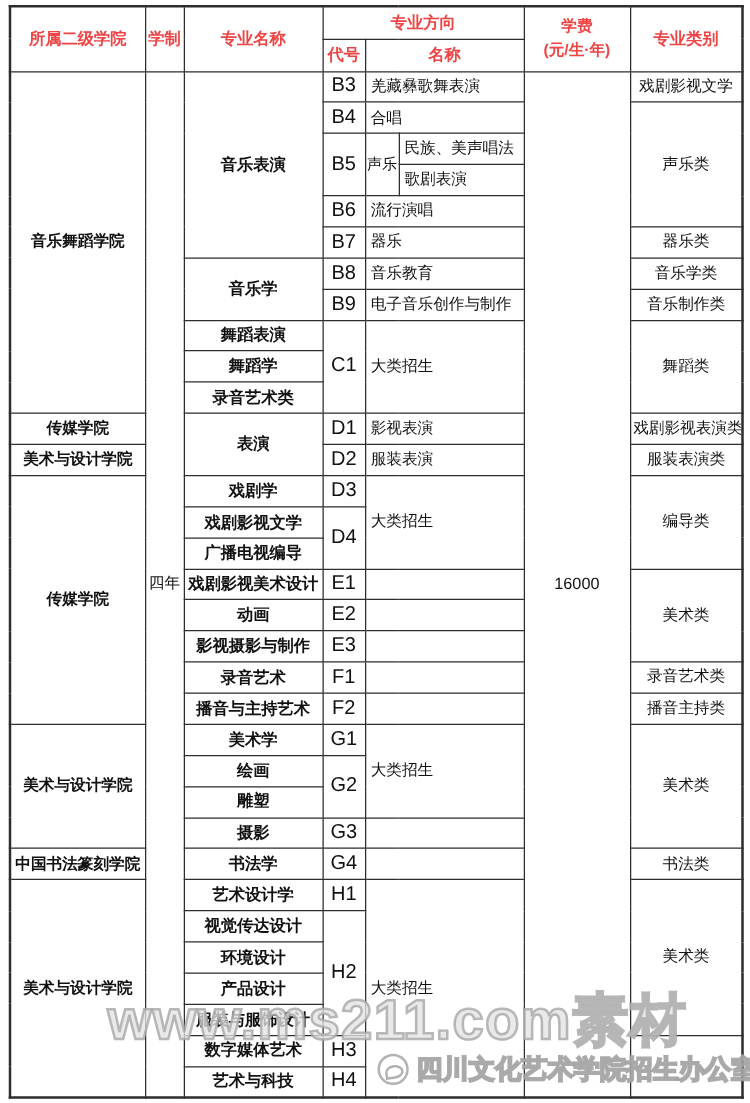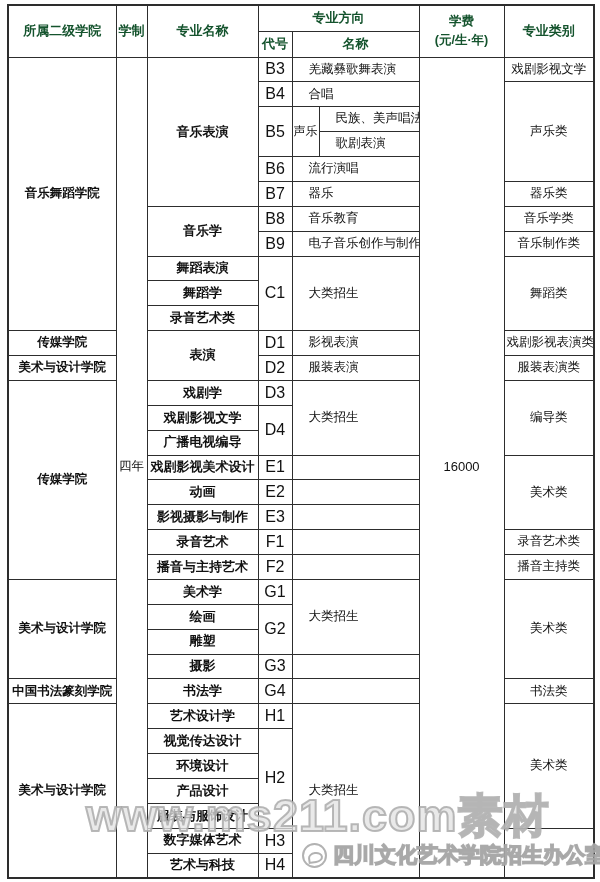--- a/index.html
+++ b/index.html
@@ -7,35 +7,35 @@
   .page { position:relative; width:600px; height:882px; background:#ffffff; overflow:hidden; }
 
   table.sched {
     position:absolute; left:7px; top:4px; width:586px;
     border-collapse:collapse; table-layout:fixed;
     background:#ffffff;
   }
   table.sched, .sched td, .sched th { border:1px solid #2d2d2d; }
   table.sched { border-width:2px; }
   .sched th {
-    font-size:13px; font-weight:bold; color:#14532d;
+    font-size:13px; font-weight:bold; color:#ef4444;
     padding:0 1px; overflow:hidden; white-space:nowrap;margin-left:20px;
   }
   .sched td {
     font-size:12.5px; color:#111; padding:0 2px;
     overflow:hidden; white-space:nowrap; line-height:1.25;
   }
   .sched thead tr { height:26px; }
   .sched tbody tr { height:24.88px; }
 
   td.college { font-weight:bold; text-align:center; font-size:12.5px;margin-left:48px; }
   td.duration { text-align:center; font-size:12.5px;font-family:Liberation Serif, serif; }
   td.major { font-weight:bold; text-align:center; font-size:13px; }
   td.code { text-align:center; font-size:16px; }
-  td.dir { text-align:left; padding-left:16px; }
+  td.dir { text-align:left; padding-left:4px; }
   td.dirA { text-align:center; padding:0 1px; font-size:12px; }
   td.fee { text-align:center; font-size:13px; }
   td.cat { text-align:center; font-size:12.5px; }
 
   .fee-head-line { display:block; line-height:1.55; font-size:12.5px; }
 
   
   .wm-big {
     position:absolute; left:86px; top:786px;
     font-size:45px; font-weight:bold; letter-spacing:1px; white-space:nowrap;

